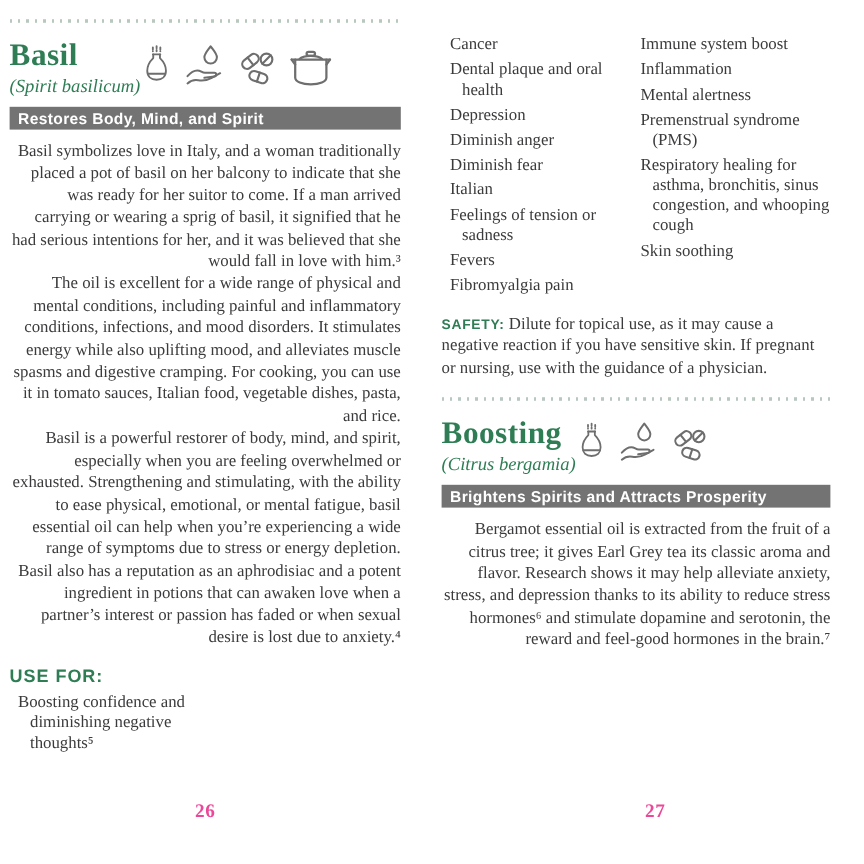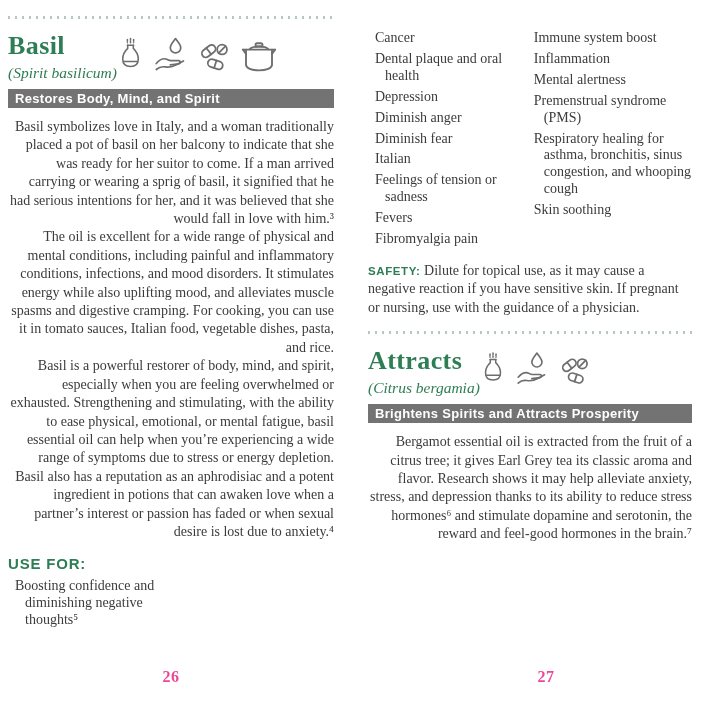--- a/index.html
+++ b/index.html
@@ -147,21 +147,21 @@
       <li>Skin soothing</li>
     </ul>
   </div>
 
   <p class="safety-para"><span class="safety-label">SAFETY:</span> <span>Dilute for topical use, as it may cause a negative reaction if you have sensitive skin. If pregnant or nursing, use with the guidance of a physician.</span></p>
 
   <div class="dotted-rule rule-mid"></div>
 
   <header class="entry-head">
     <div>
-      <h1 class="entry-title">Attracts</h1>
+      <h1 class="entry-title">Boosting</h1>
       <div class="entry-latin">(Citrus bergamia)</div>
     </div>
     <div class="icon-row">
       <svg class="oil-icon" width="26" height="40" viewBox="0 0 26 32">
         <path d="M10 2v3.2M13 1v4.2M16 2v3.2" stroke-dasharray="1.7 1.4"></path>
         <path d="M10 7.6h6"></path>
         <path d="M10.3 7.6v3C7 13.8 5.5 17.2 5.5 20.8c0 4.6 3 7.2 7.5 7.2s7.5-2.6 7.5-7.2c0-3.6-1.5-7-4.8-10.2v-3"></path>
         <path d="M6.2 23.2h13.6"></path>
       </svg>
       <svg class="oil-icon" width="33" height="38" viewBox="0 0 30 32">

